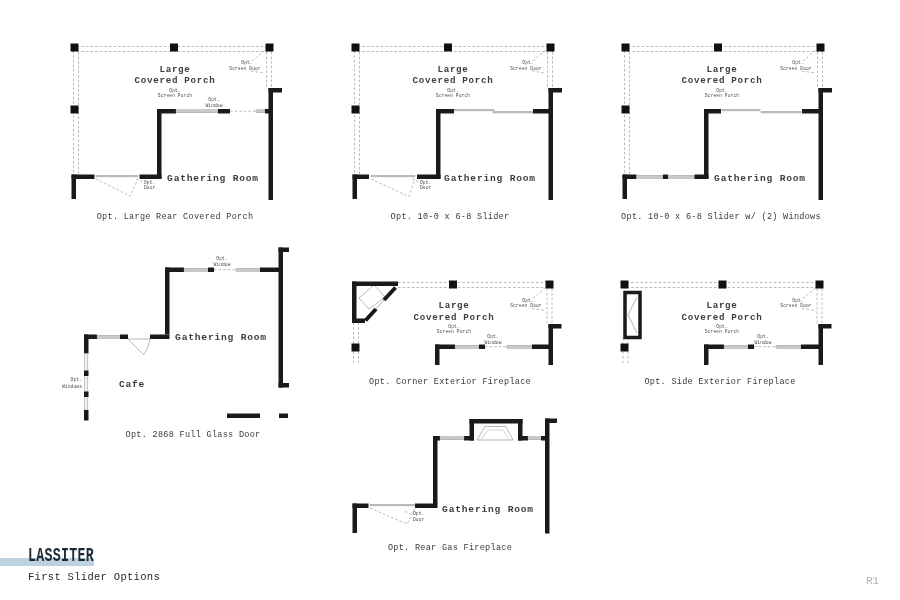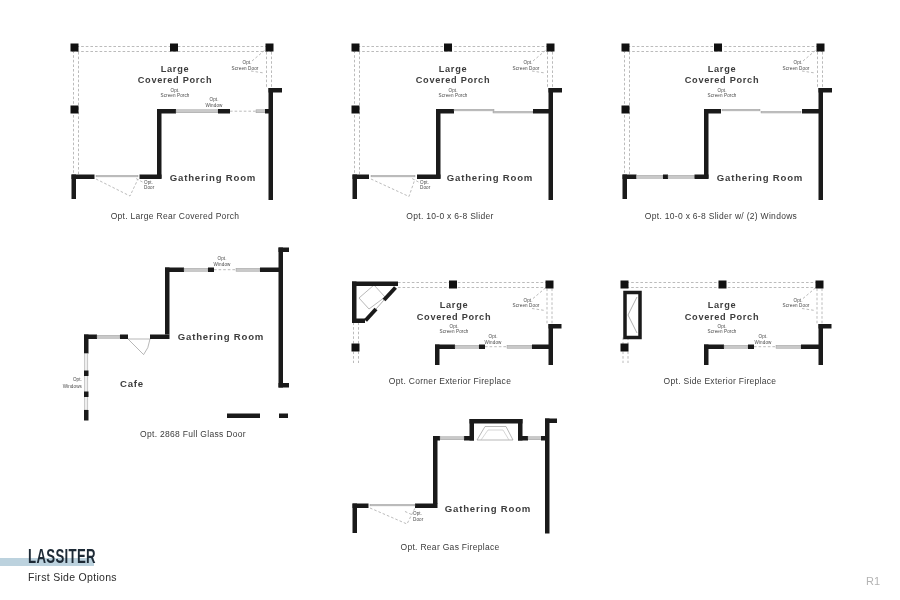--- a/index.html
+++ b/index.html
@@ -1,17 +1,17 @@
 <!DOCTYPE html>
 <html><head>
 <meta charset="utf-8">
 <style>
   html,body{margin:0;padding:0;background:#fff;}
   #page{position:relative;width:900px;height:600px;background:#ffffff;overflow:hidden;
-        font-family:Liberation Sans, sans-serif;}
+        font-family:Liberation Mono, monospace;}
   svg{position:absolute;left:0;top:0;}
   .wall{fill:#1a1a1a;}
   .post{fill:#111111;}
   .win{fill:#c9c9c9;stroke:#8f8f8f;stroke-width:0.4;}
   .winlite{fill:#efefef;stroke:#999;stroke-width:0.5;}
   .dash{stroke:#b3b3b3;stroke-width:0.9;stroke-dasharray:2.6 2;fill:none;}
   .thin{stroke:#999;stroke-width:0.8;fill:none;}
   .thinlite{stroke:#bbb;stroke-width:0.6;fill:none;}
   .leaf{fill:#ffffff;stroke:#999;stroke-width:0.7;}
   .fbox{fill:#ffffff;stroke:#999;stroke-width:0.7;}
@@ -346,16 +346,16 @@
       <text class="tiny" x="413" y="515">Opt.</text>
       <text class="tiny" x="413" y="520.5">Door</text>
       <text class="room ctr" x="488" y="511.5">Gathering Room</text>
       <text class="cap ctr" x="450" y="549.5">Opt. Rear Gas Fireplace</text>
     </g>
   </g>
 </svg>
 
   <div class="band"></div>
   <div class="brand">LASSITER</div>
-  <div class="subtitle">First Side Options</div>
+  <div class="subtitle">First Slider Options</div>
   <div class="rev">R1</div>
 
 </div>
 
 </body></html>

